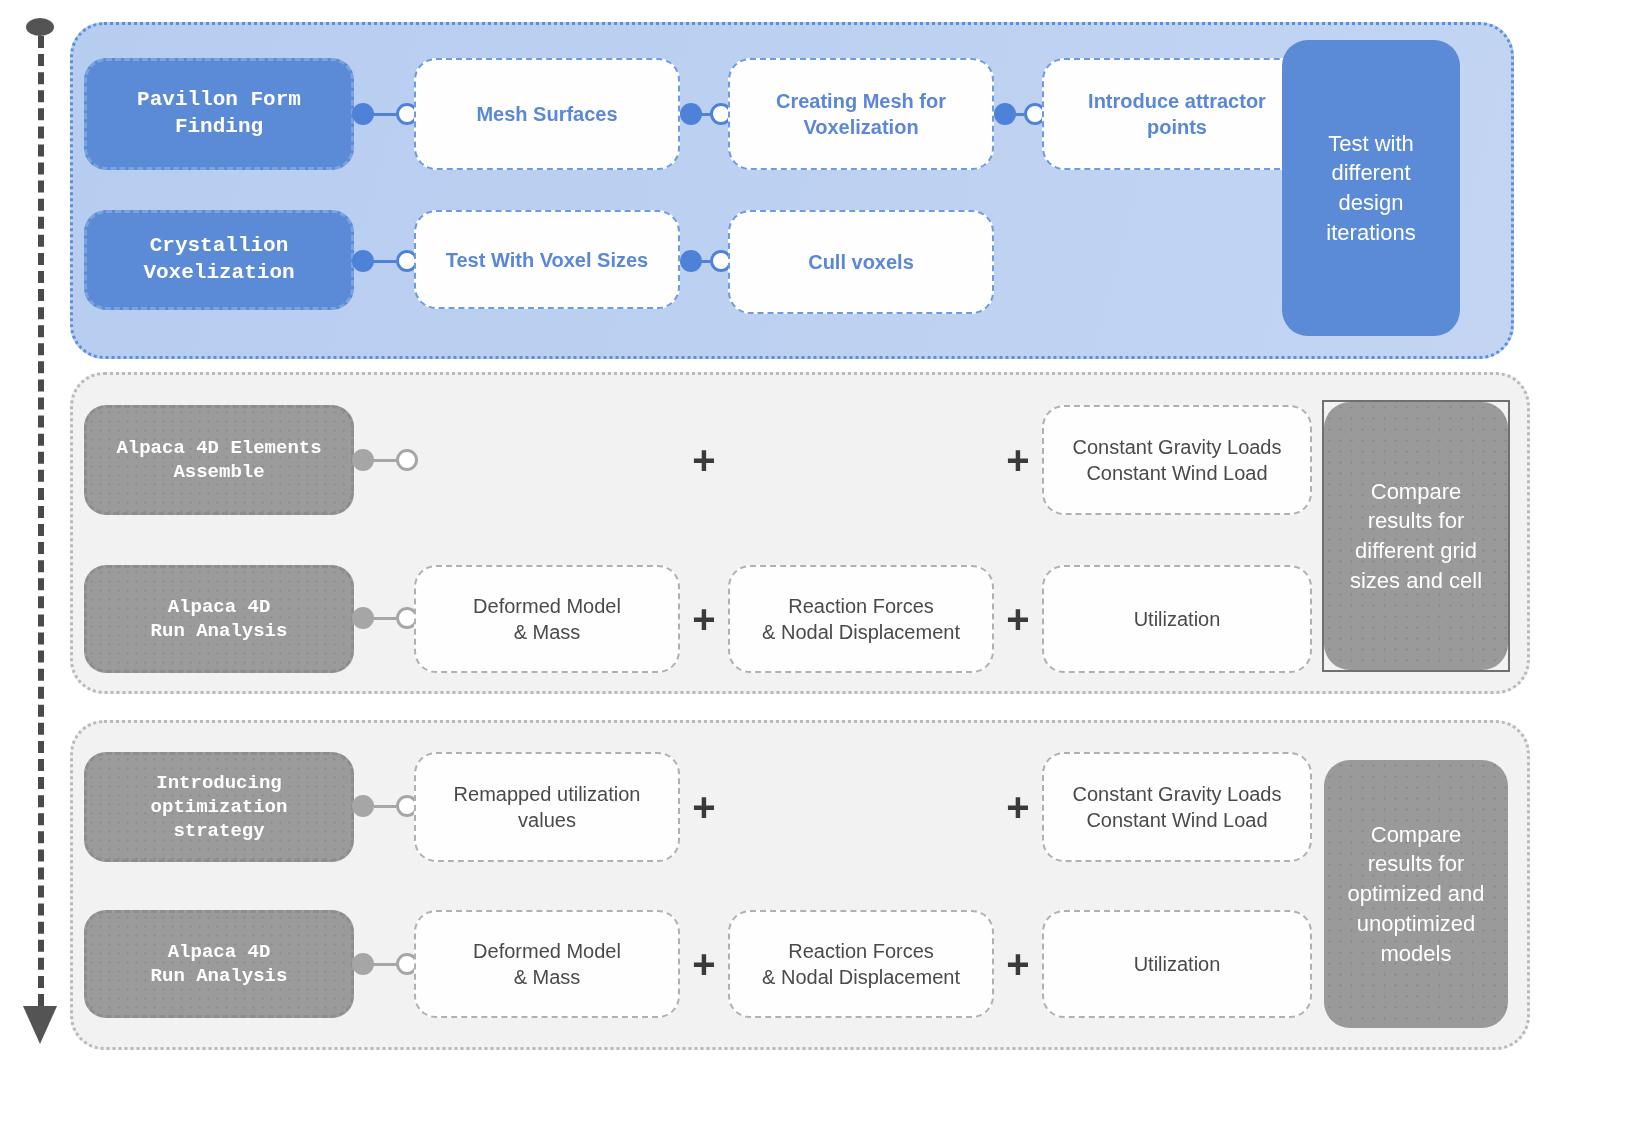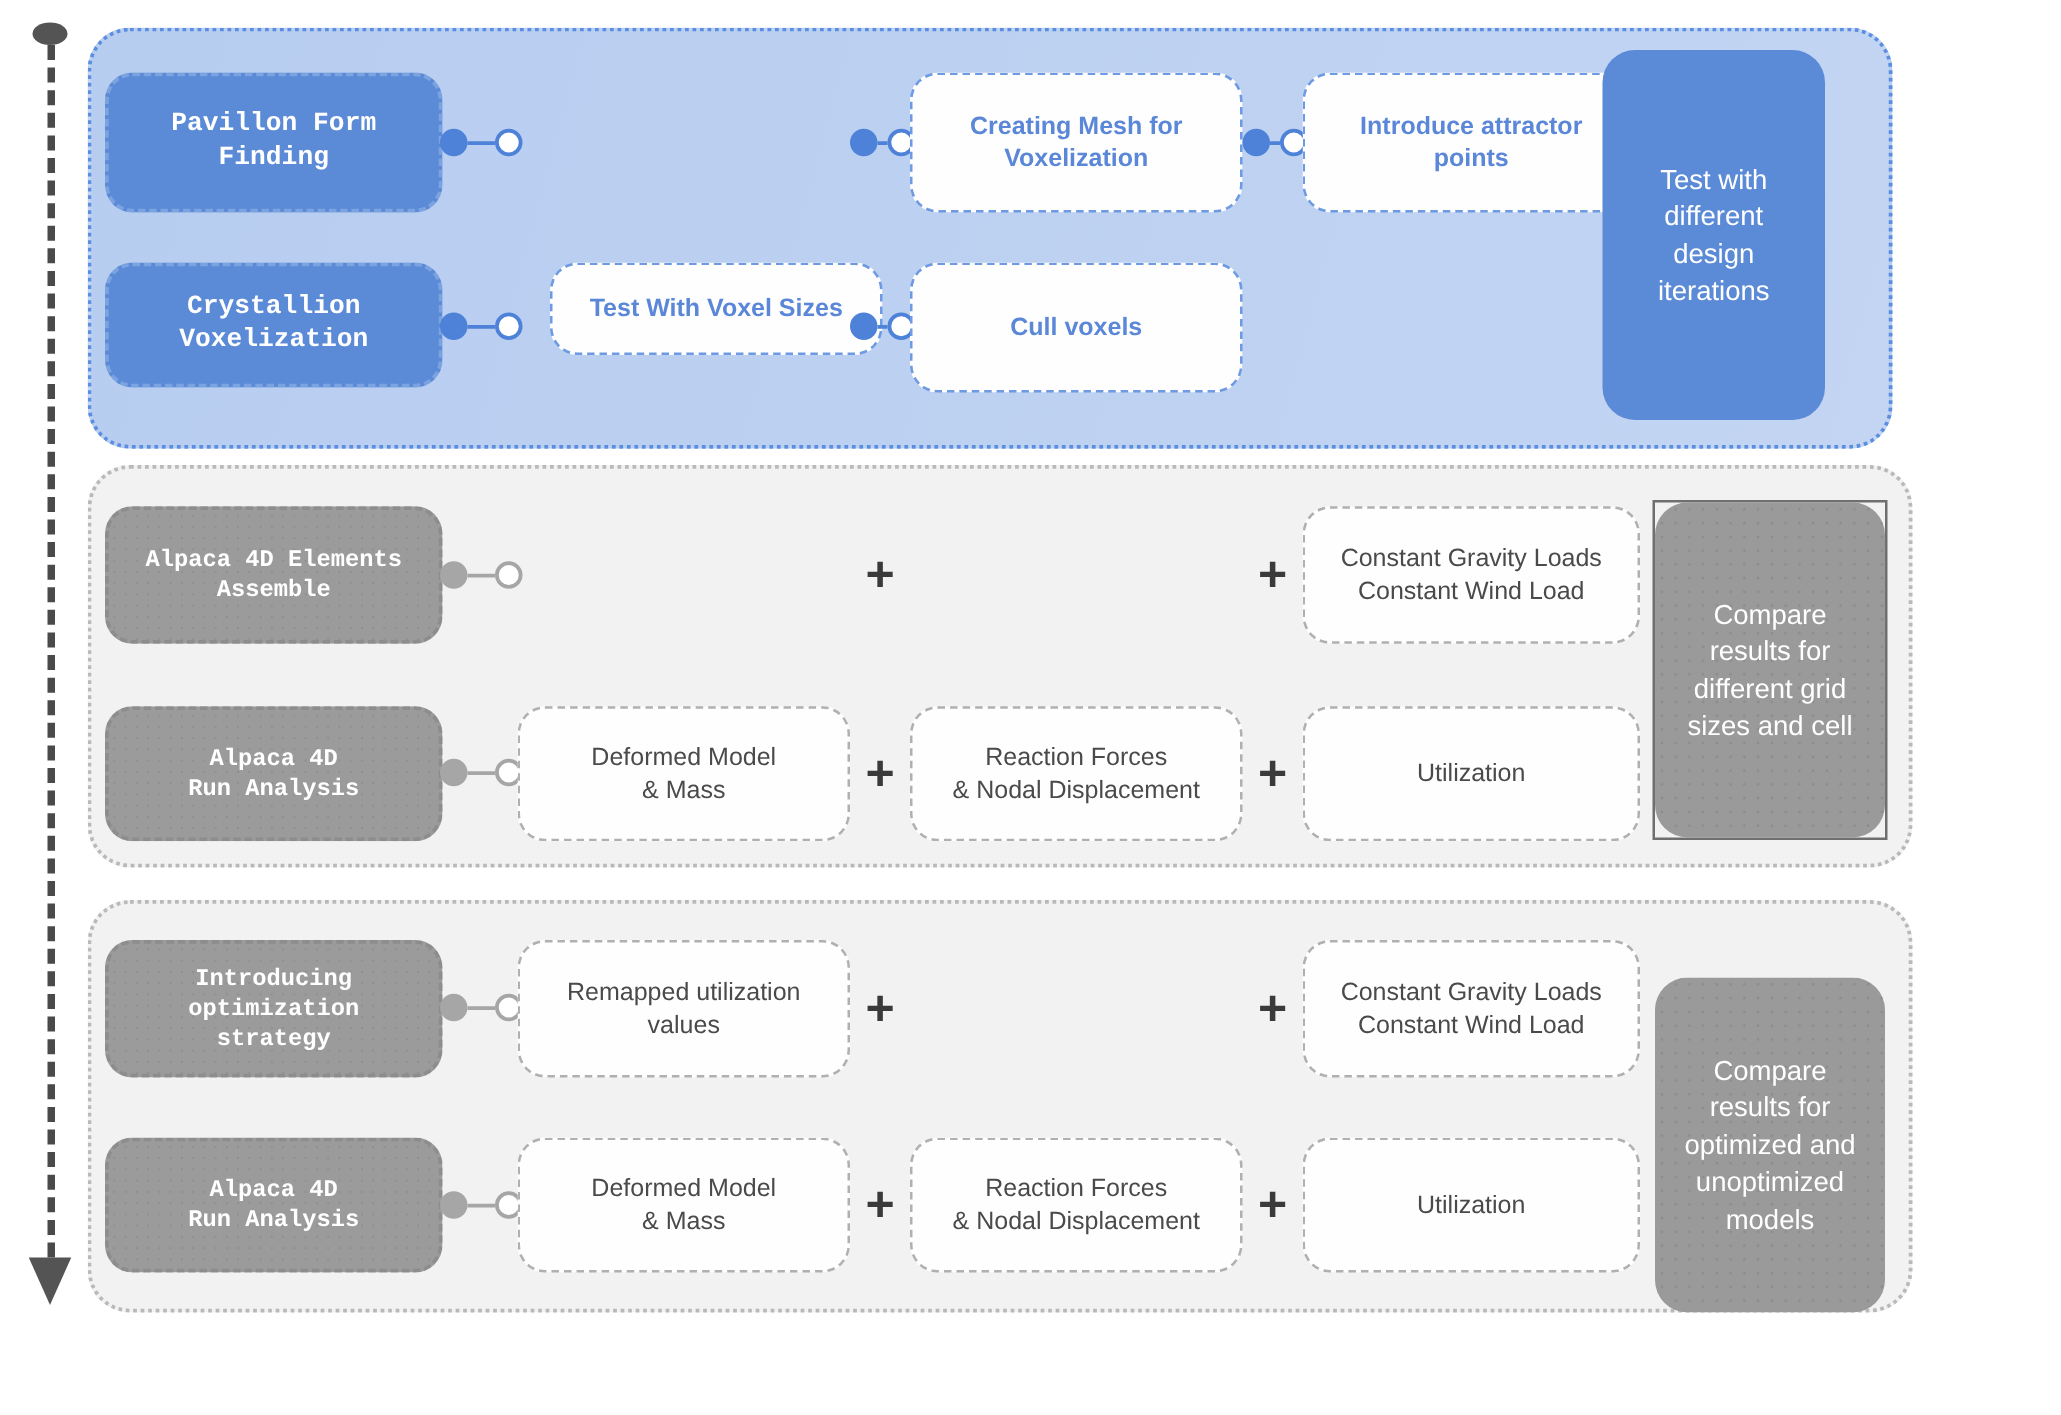--- a/index.html
+++ b/index.html
@@ -138,40 +138,41 @@
   </div>
 
   <div class="panel panel-blue"></div>
 
   <div class="head-box head-blue" style="left:84px; top:58px; width:270px; height:112px;">Pavillon Form Finding</div>
   <div class="conn conn-blue" style="left:352px; top:103px; width:66px;">
     <span class="dot"></span>
     <span class="bar"></span>
     <span class="ring"></span>
   </div>
+  <div class="step-box step-blue" style="left:414px; top:58px; width:266px; height:112px;">Mesh Surfaces</div>
   <div class="conn conn-blue" style="left:680px; top:103px; width:52px;">
     <span class="dot"></span>
     <span class="bar"></span>
     <span class="ring"></span>
   </div>
   <div class="step-box step-blue" style="left:728px; top:58px; width:266px; height:112px;">Creating Mesh  for<br>Voxelization</div>
   <div class="conn conn-blue" style="left:994px; top:103px; width:52px;">
     <span class="dot"></span>
     <span class="bar"></span>
     <span class="ring"></span>
   </div>
   <div class="step-box step-blue" style="left:1042px; top:58px; width:270px; height:112px;">Introduce attractor<br>points</div>
 
   <div class="head-box head-blue" style="left:84px; top:210px; width:270px; height:100px;">Crystallion Voxelization</div>
   <div class="conn conn-blue" style="left:352px; top:250px; width:66px;">
     <span class="dot"></span>
     <span class="bar"></span>
     <span class="ring"></span>
   </div>
-  <div class="step-box step-blue" style="left:414px; top:210px; width:266px; height:74px;margin-left:26px;">Test With Voxel Sizes</div>
+  <div class="step-box step-blue" style="left:414px; top:210px; width:266px; height:99px;">Test With Voxel Sizes</div>
   <div class="conn conn-blue" style="left:680px; top:250px; width:52px;">
     <span class="dot"></span>
     <span class="bar"></span>
     <span class="ring"></span>
   </div>
   <div class="step-box step-blue" style="left:728px; top:210px; width:266px; height:104px;">Cull voxels</div>
 
   <div class="result-box result-blue" style="left:1282px; top:40px; width:178px; height:296px;">Test with different design iterations</div>
 
   <div class="panel panel-gray panel-gray-1"></div>
@@ -219,15 +220,15 @@
     <span class="dot"></span>
     <span class="bar"></span>
     <span class="ring"></span>
   </div>
   <div class="step-box step-gray" style="left:414px; top:910px; width:266px; height:108px;">Deformed Model<br>&amp; Mass</div>
   <div class="plus" style="left:684px; top:944px;">+</div>
   <div class="step-box step-gray" style="left:728px; top:910px; width:266px; height:108px;">Reaction Forces<br>&amp; Nodal Displacement</div>
   <div class="plus" style="left:998px; top:944px;">+</div>
   <div class="step-box step-gray" style="left:1042px; top:910px; width:270px; height:108px;">Utilization</div>
 
-  <div class="result-box result-gray" style="left:1324px; top:760px; width:184px; height:268px;margin-top:22px;">Compare results for optimized and unoptimized models</div>
+  <div class="result-box result-gray" style="left:1324px; top:760px; width:184px; height:268px;">Compare results for optimized and unoptimized models</div>
 
 </div>
 
 </body></html>

